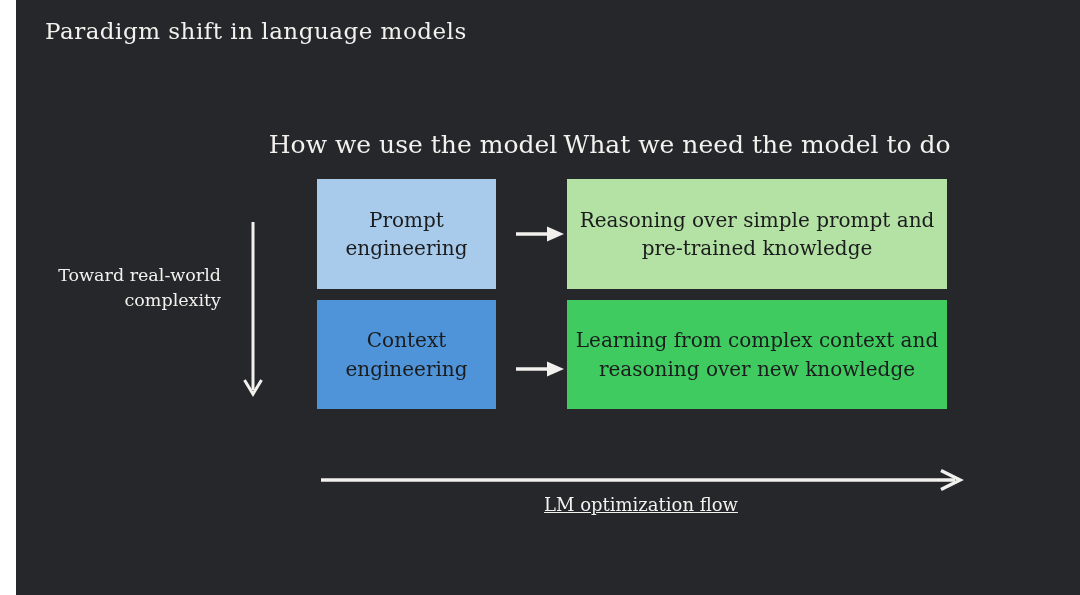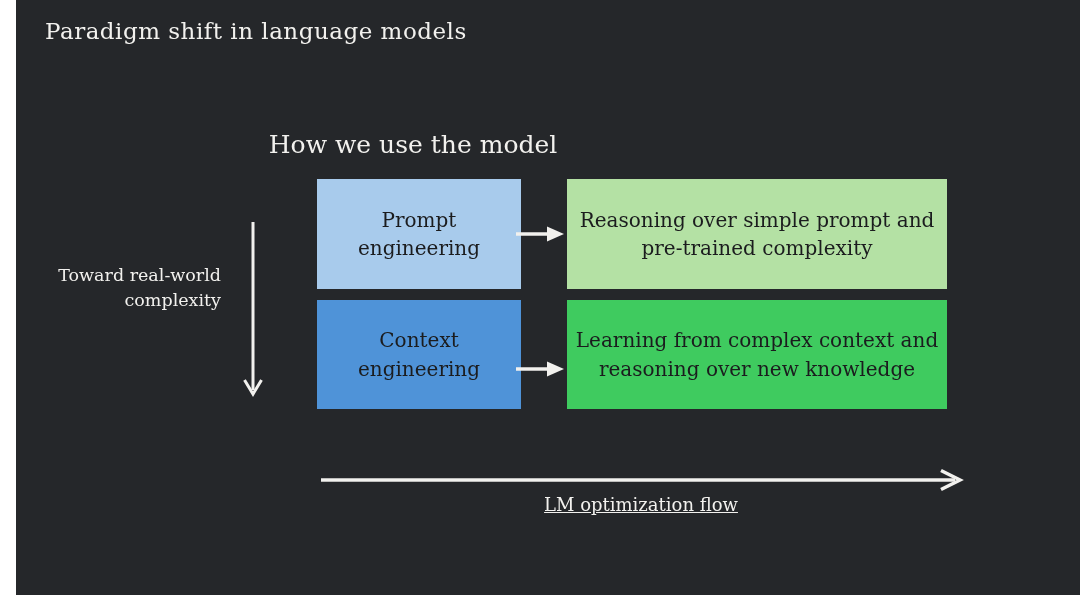--- a/index.html
+++ b/index.html
@@ -35,21 +35,21 @@
   .box {
     display: flex;
     align-items: center;
     justify-content: center;
     text-align: center;
     font-size: 20px;
     line-height: 1.42;
     color: #1b1c1e;
     white-space: pre-line;
   }
-  .box.use  { left: 301px; width: 204px; }
+  .box.use  { left: 301px; width: 179px; }
   .box.need { left: 551px; width: 380px; }
   .row1 { top: 179px; height: 110px; }
   .row2 { top: 300px; height: 109px; }
   .box.prompt-eng   { background: #a8cbec; }
   .box.context-eng  { background: #4f93d8; }
   .box.reasoning    { background: #b4e1a4; }
   .box.learning     { background: #3fcb5f; }
   .side-label {
     left: 20px;
     width: 185px;
@@ -72,31 +72,32 @@
   svg { display: block; }
 </style>
 </head>
 <body>
 
 <div class="slide">
 
   <div class="abs slide-title">Paradigm shift in language models</div>
 
   <div class="abs col-header left">How we use the model</div>
+  <div class="abs col-header right">What we need the model to do</div>
 
   <div class="abs box use row1 prompt-eng">Prompt
 engineering</div>
   <span class="abs" style="left:498px; top:223px;">
     <svg width="52" height="22" viewBox="0 0 52 22">
       <line x1="2" y1="11" x2="34" y2="11" stroke="#f2f1ee" stroke-width="3.5"></line>
       <polygon points="33,3.5 50,11 33,18.5" fill="#f2f1ee"></polygon>
     </svg>
   </span>
   <div class="abs box need row1 reasoning">Reasoning over simple prompt and
-pre-trained complexity</div>
+pre-trained knowledge</div>
 
   <div class="abs box use row2 context-eng">Context
 engineering</div>
   <span class="abs" style="left:498px; top:358px;">
     <svg width="52" height="22" viewBox="0 0 52 22">
       <line x1="2" y1="11" x2="34" y2="11" stroke="#f2f1ee" stroke-width="3.5"></line>
       <polygon points="33,3.5 50,11 33,18.5" fill="#f2f1ee"></polygon>
     </svg>
   </span>
   <div class="abs box need row2 learning">Learning from complex context and

